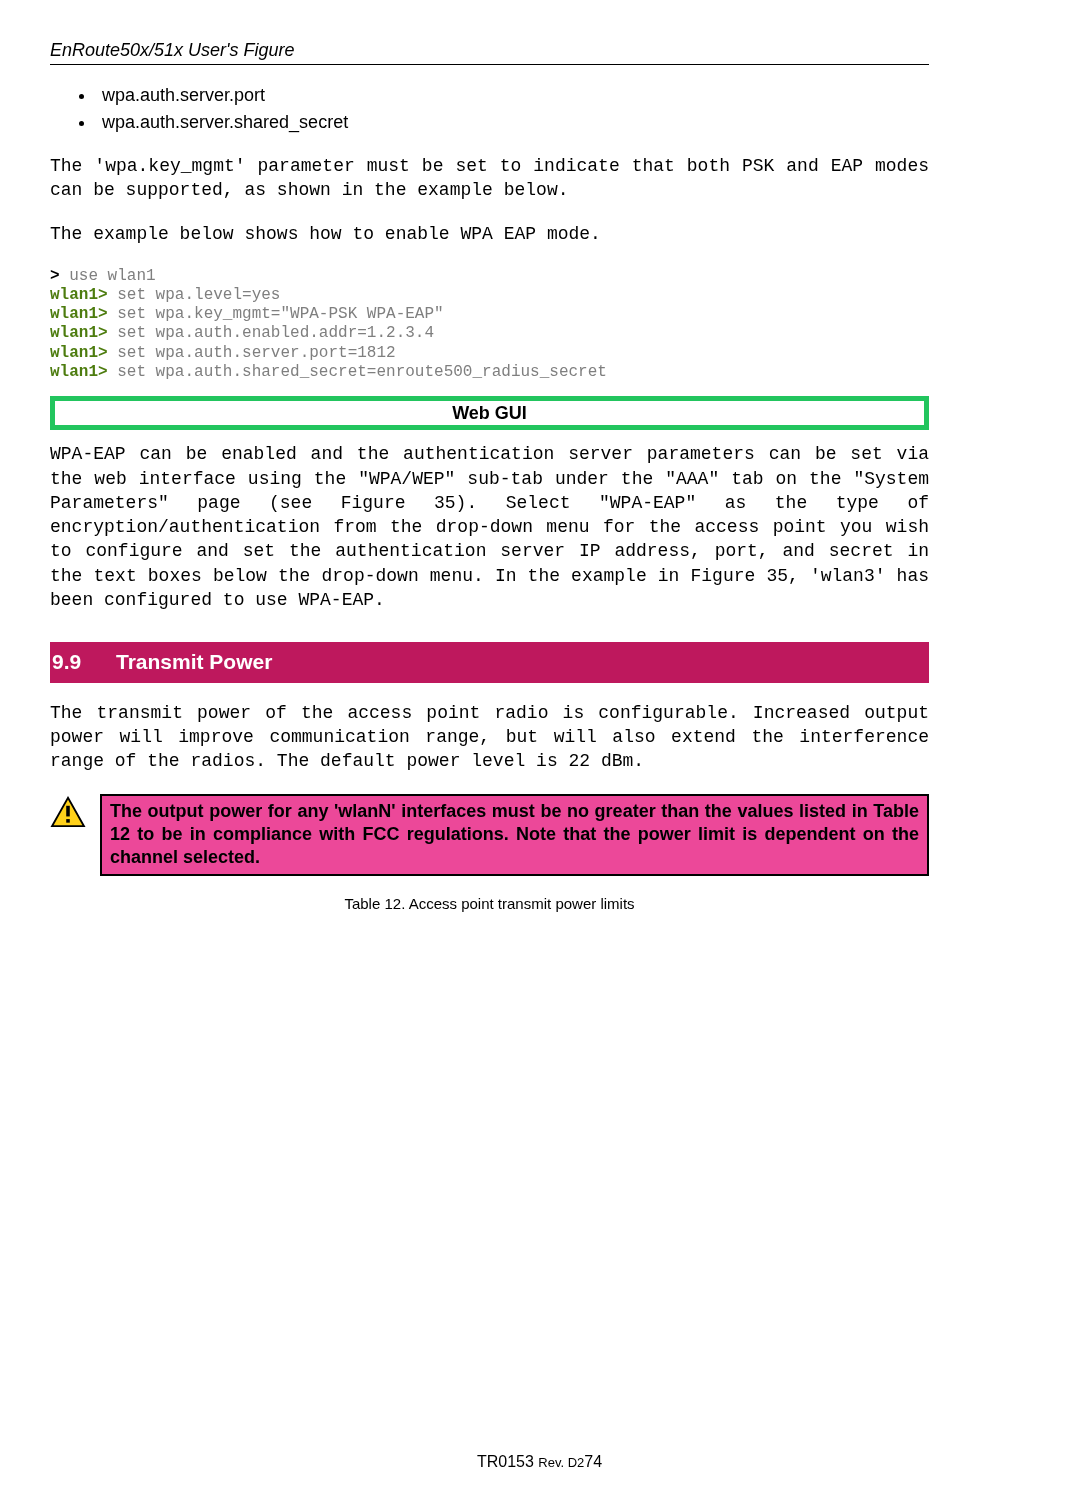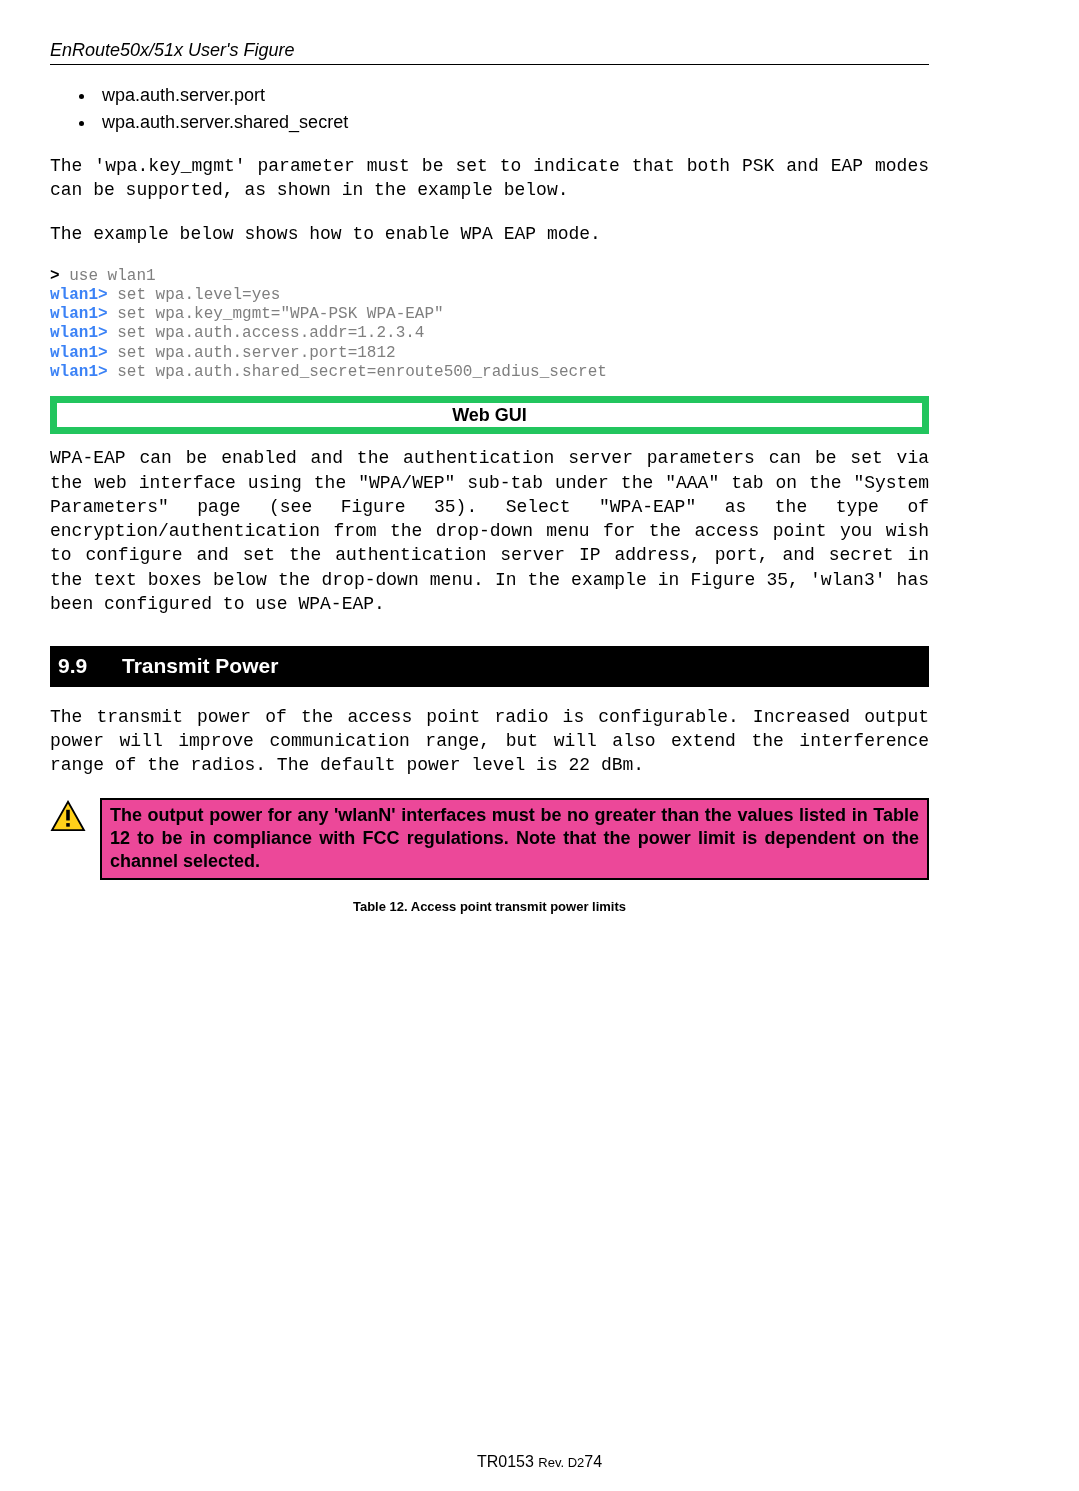--- a/index.html
+++ b/index.html
@@ -37,35 +37,35 @@
   }
   .code {
     font-family: "Courier New", Courier, monospace;
     font-size: 16px;
     color: #7f7f7f;
     white-space: pre;
     margin: 0 0 14px 0;
     line-height: 1.2;
   }
   .code .prompt-top { color: #000; font-weight: bold; }
-  .code .prompt { color: #3b82f6; font-weight: bold; }
+  .code .prompt { color: #4d7c0f; font-weight: bold; }
   .webgui-box {
-    border: 7px solid #22c55e;
+    border: 5px solid #22c55e;
     text-align: center;
     font-weight: bold;
     padding: 0px 0;
     margin: 6px 0 12px 0;
     font-size: 18px;
   }
   .section-bar {
-    background: #000000;
+    background: #be185d;
     color: #fff;
     font-weight: bold;
     font-size: 21px;
-    padding: 6px 8px;
+    padding: 6px 2px;
     margin: 30px 0 18px 0;
   }
   .section-bar .num { display: inline-block; width: 64px; }
   .warn-row {
     display: flex;
     align-items: flex-start;
     margin: 6px 0 18px 0;
   }
   .warn-icon {
     width: 36px;
@@ -102,22 +102,22 @@
     border-right: 1px solid #fff;
   }
   table.tpl th:last-child { border-right: 2px solid #000; }
   table.tpl td {
     border: 1px solid #000;
     text-align: center;
     padding: 1px 24px;
   }
   .caption {
     text-align: center;
-    font-weight: bold;
-    font-size: 13px;
+    font-weight: normal;
+    font-size: 15px;
   }
   .footer {
     position: fixed;
     bottom: 18px;
     left: 50px;
     right: 50px;
     display: flex;
     justify-content: center;
     font-size: 16px;
   }
@@ -133,21 +133,21 @@
   <li>wpa.auth.server.port</li>
   <li>wpa.auth.server.shared_secret</li>
 </ul>
 
 <p class="body">The 'wpa.key_mgmt' parameter must be set to indicate that both PSK and EAP modes can be supported, as shown in the example below.</p>
 <p class="body">The example below shows how to enable WPA EAP mode.</p>
 
 <div class="code"><span class="prompt-top">&gt;</span><span> use wlan1</span>
 <span class="prompt">wlan1&gt;</span><span> set wpa.level=yes</span>
 <span class="prompt">wlan1&gt;</span><span> set wpa.key_mgmt="WPA-PSK WPA-EAP"</span>
-<span class="prompt">wlan1&gt;</span><span> set wpa.auth.access.addr=1.2.3.4</span>
+<span class="prompt">wlan1&gt;</span><span> set wpa.auth.enabled.addr=1.2.3.4</span>
 <span class="prompt">wlan1&gt;</span><span> set wpa.auth.server.port=1812</span>
 <span class="prompt">wlan1&gt;</span><span> set wpa.auth.shared_secret=enroute500_radius_secret</span></div>
 
 <div class="webgui-box">Web GUI</div>
 
 <p class="body">WPA-EAP can be enabled and the authentication server parameters can be set via the web interface using the "WPA/WEP" sub-tab under the "AAA" tab on the "System Parameters" page (see Figure 35). Select "WPA-EAP" as the type of encryption/authentication from the drop-down menu for the access point you wish to configure and set the authentication server  IP address, port, and secret in the text boxes below the drop-down menu. In the example in Figure 35, 'wlan3' has been configured to use WPA-EAP.</p>
 
 <div class="section-bar">
   <span class="num">9.9</span><span>Transmit Power</span>
 </div>

